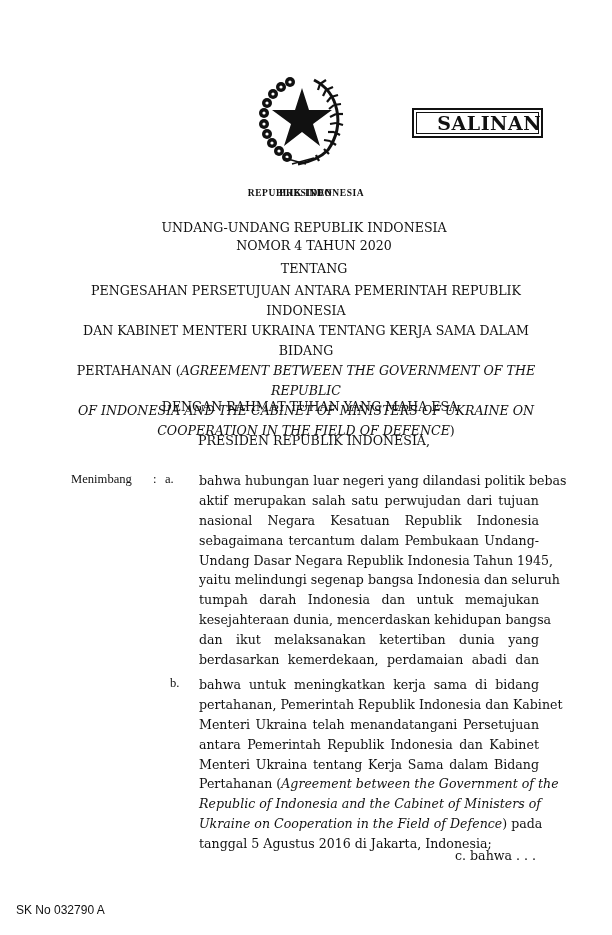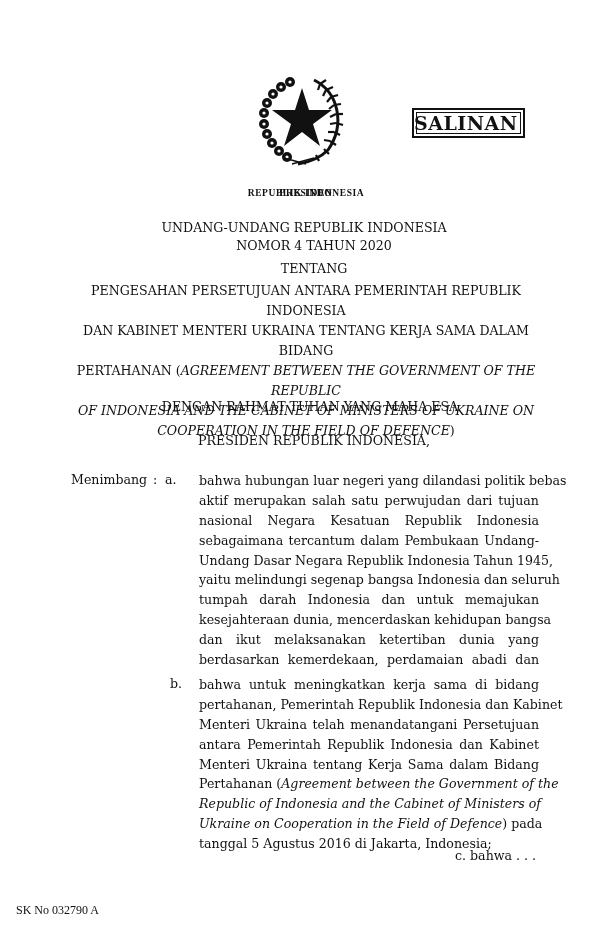--- a/index.html
+++ b/index.html
@@ -1,31 +1,31 @@
 <!DOCTYPE html>
 <html><head>
   <meta charset="utf-8">
   <style>
     html, body { margin: 0; padding: 0; background: #ffffff; }
     body { width: 612px; height: 935px; position: relative; overflow: hidden; color: #111; font-family: "DejaVu Serif", serif; }
     .abs { position: absolute; }
     .emblem { left: 254px; top: 74px; width: 96px; height: 92px; }
-    .salinan { left: 412px; top: 108px; width: 113px; height: 30px; border: 2px solid #111; box-sizing: border-box;
-      display: flex; align-items: center; justify-content: flex-start; }
+    .salinan { left: 412px; top: 108px; width: 131px; height: 30px; border: 2px solid #111; box-sizing: border-box;
+      display: flex; align-items: center; justify-content: flex-end; }
     .salinan::after { content: ""; position: absolute; inset: 2px; border: 1px solid #111; }
     .salinan span { font-family: "DejaVu Serif", serif; font-weight: bold; font-size: 19px; letter-spacing: 0.5px; }
     .pres { width: 612px; left: 0; text-align: center; font-family: Liberation Serif, serif; font-weight: bold; font-size: 9.5px; letter-spacing: 0.6px; margin-top: 16px; }
     .center { left: 0; width: 612px; text-align: center; font-size: 12.6px; line-height: 18px; }
     .title-block { left: 56px; width: 500px; text-align: center; font-size: 12.6px; line-height: 20px; }
     .title-block i { font-style: italic; }
-    .label { font-size: 12.6px; }
+    .label { font-size: 12.6px; font-family: Liberation Serif, serif; }
     .body-text { left: 199px; width: 340px; font-size: 12.6px; line-height: 19.9px; text-align: justify; }
     .body-text .line { display: block; text-align: justify; text-align-last: justify; height: 19.9px; white-space: nowrap; }
     .body-text .line.last { text-align-last: left; }
-    .footer { left: 16px; top: 903px; font-family: Liberation Serif, serif; font-size: 12px; }
+    .footer { left: 16px; top: 903px; font-family: Liberation Sans, sans-serif; font-size: 12px; }
     .cont { left: 455px; top: 848px; font-size: 12.6px; }
   </style>
 </head>
 <body>
 
 <svg class="abs emblem" viewBox="0 0 96 92">
   <polygon points="48,14 55,36 78,36 59,50 66,72 48,58 30,72 37,50 18,36 41,36" fill="#111"></polygon>
   <g fill="#111">
     <circle cx="36" cy="8" r="5"></circle>
       <circle cx="27" cy="13" r="5"></circle>

